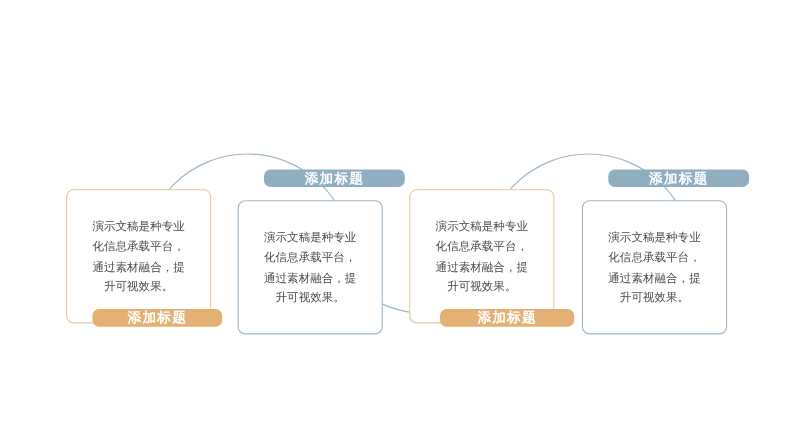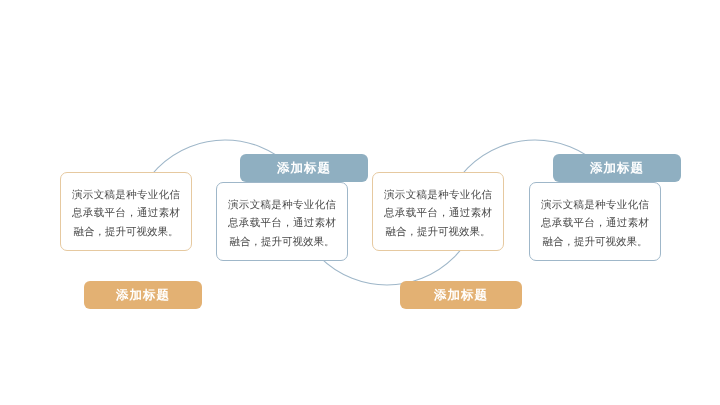--- a/index.html
+++ b/index.html
@@ -68,38 +68,38 @@
     color: #4a4a4a;
     text-align: center;
   }
   .card.orange {
     border: 1px solid #e6c9a0;
   }
   .card.blue {
     border: 1px solid #9fb7c9;
   }
   .card p {
-    margin: 0;
+    margin: 12px;
     text-align: justify;
     text-align-last: center;
   }
 
   
   .pill {
     position: absolute;
     box-sizing: border-box;
     border-radius: 6px;
     color: #ffffff;
     font-size: 12.5px;
     font-weight: bold;
     letter-spacing: 1px;
     display: flex;
     align-items: center;
     justify-content: center;
-    height: 28px;
+    height: 16px;
   }
   .pill.orange {
     background: #e3b173;
   }
   .pill.blue {
     background: #8fafc1;
   }
 </style>
 </head>
 <body>

